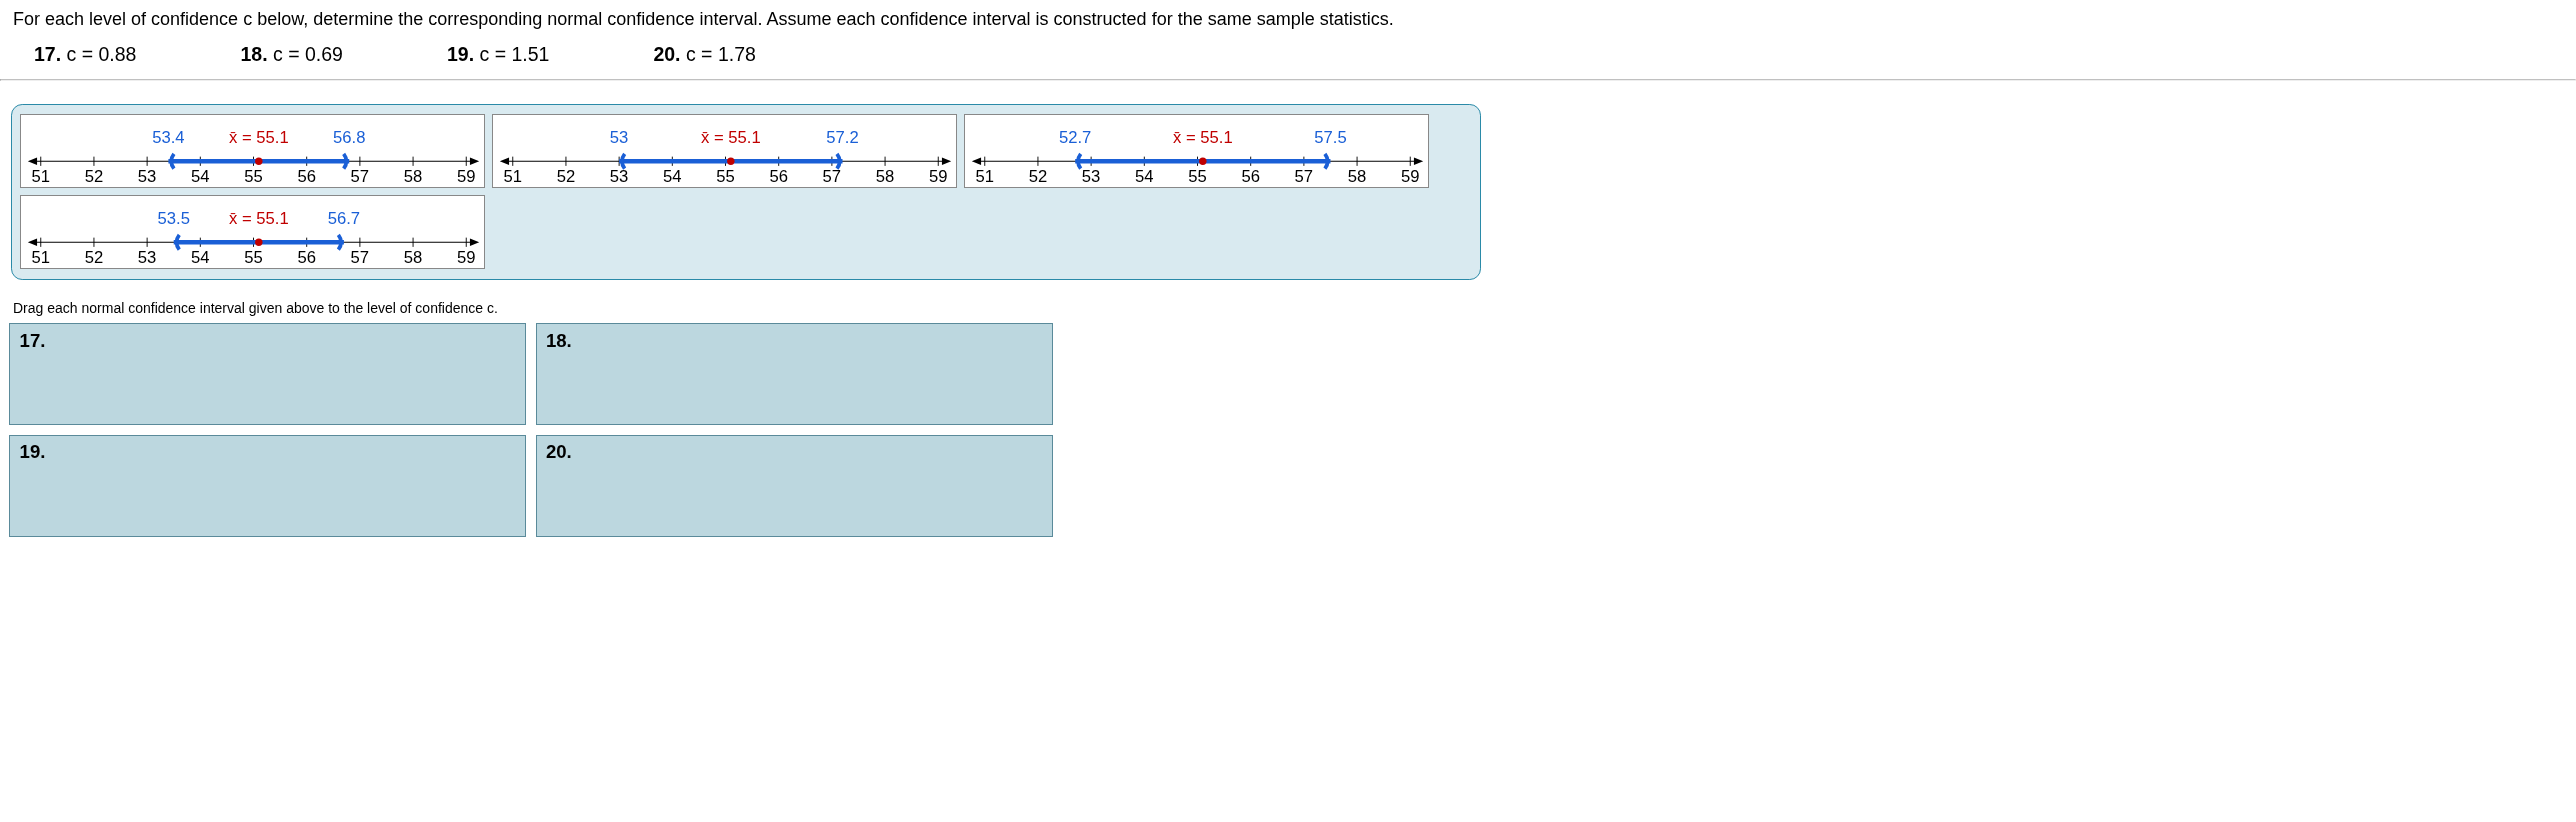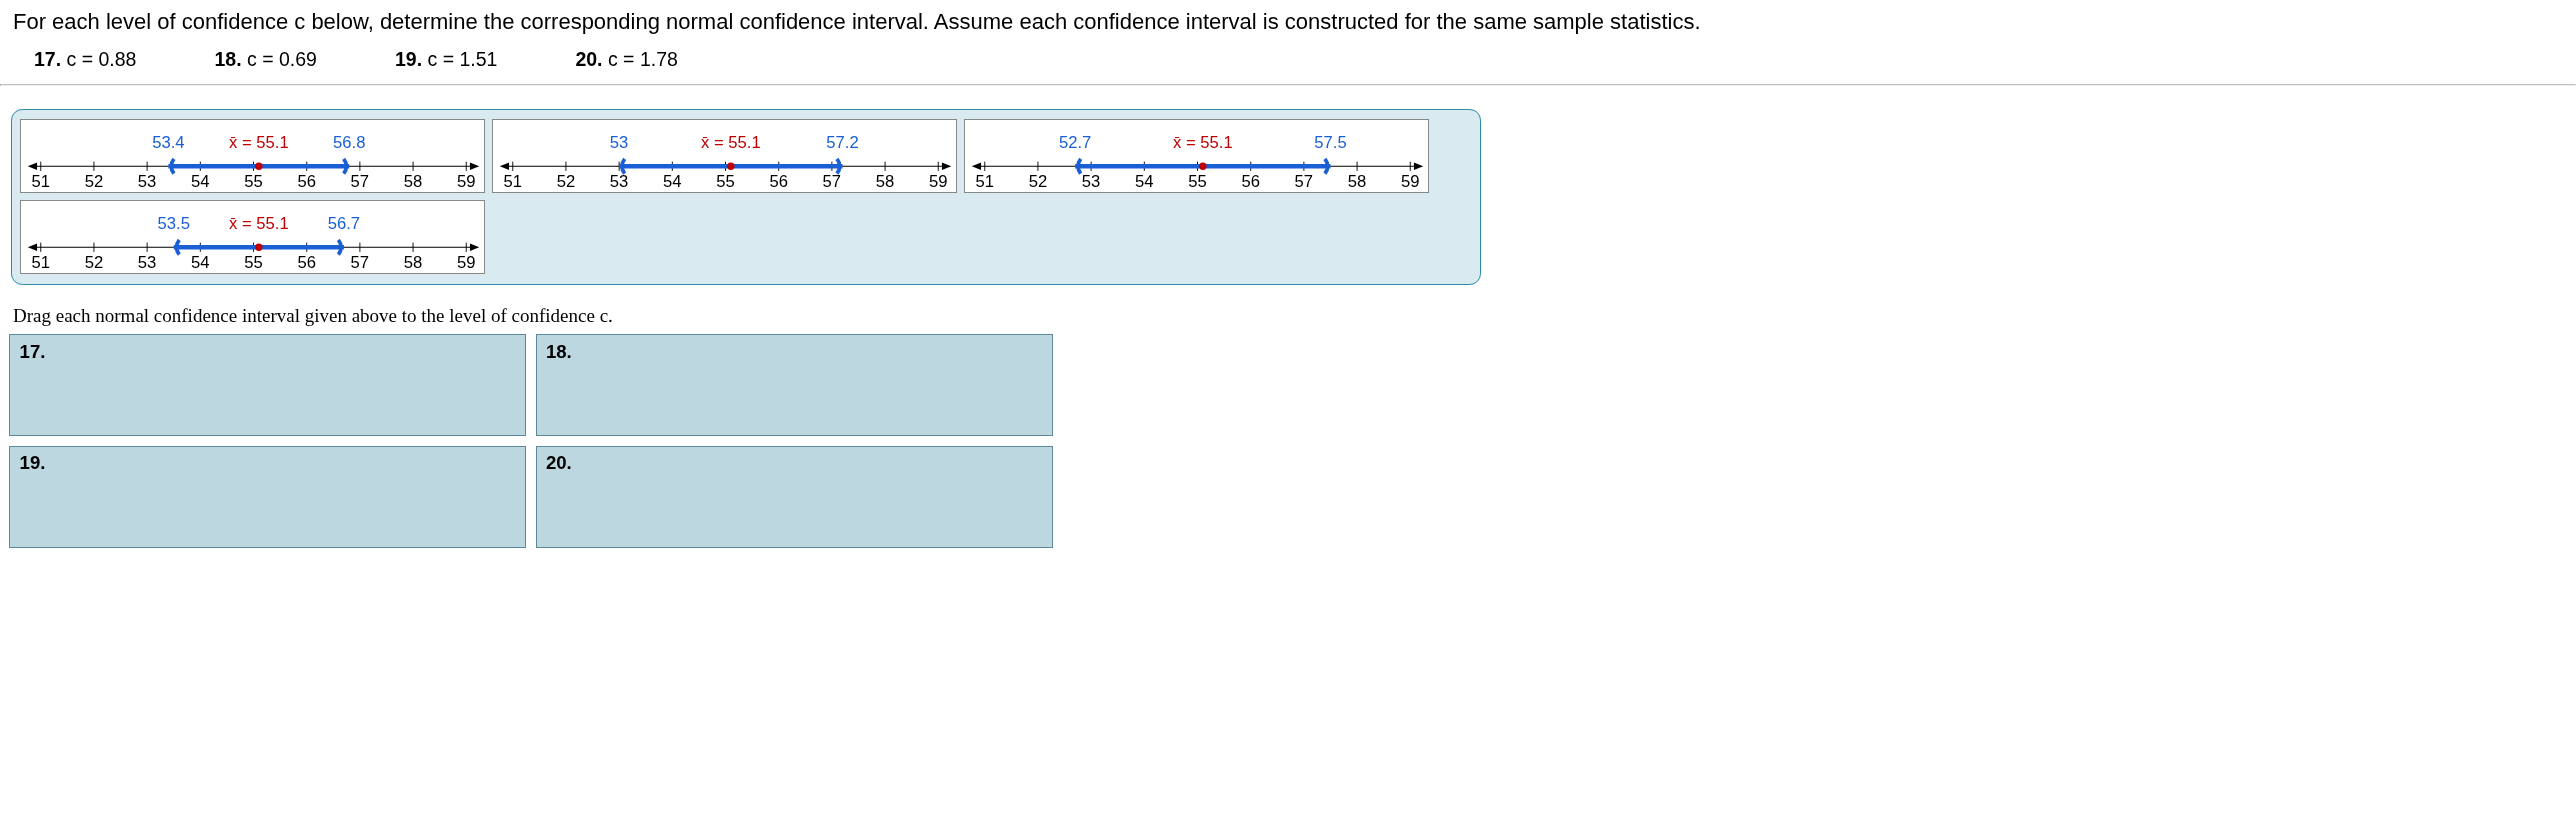--- a/index.html
+++ b/index.html
@@ -7,26 +7,26 @@
     margin: 0;
     padding: 0;
     font-family: Arial, Helvetica, sans-serif;
     font-size: 18.6px;
     color: #000;
     background: #fff;
     width: 2576px;
   }
   .question-text {
     padding: 9.3px 13px 5.6px 13px;
-    font-size: 22px;
+    font-size: 18px;
   }
   .options-row {
     padding: 7.4px 34px 13px 34px;
     display: flex;
-    gap: 78px;
+    gap: 104px;
     font-size: 19.5px;
   }
   .options-row b { font-weight: bold; }
   .divider {
     border-top: 0.9px solid #c0c0c0;
     margin: 0;
   }
   .source-panel {
     margin: 22.3px 11.2px 9.3px 11.2px;
     background: #d9eaf0;
@@ -57,22 +57,21 @@
     font-size: 18px;
     font-family: Arial, sans-serif;
   }
   .nl-tick-label {
     fill: #000;
     font-size: 18px;
     font-family: Arial, sans-serif;
   }
   .instr {
     padding: 11.2px 13px 7.4px 13px;
-    font-size: 19px;
-    font-family: Liberation Serif, serif;
+    font-size: 14px;
   }
   .targets {
     padding: 0 9.3px;
   }
   .target-row {
     display: flex;
     gap: 9.3px;
     margin-bottom: 9.3px;
   }
   .drop-zone {

